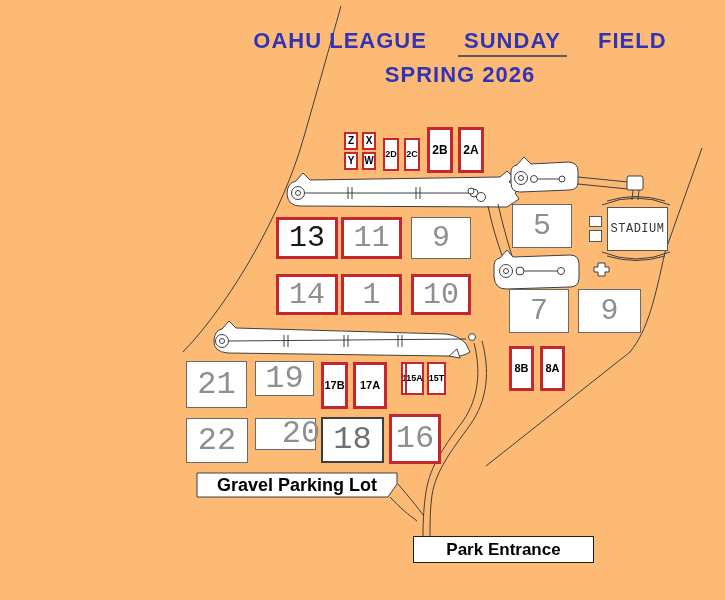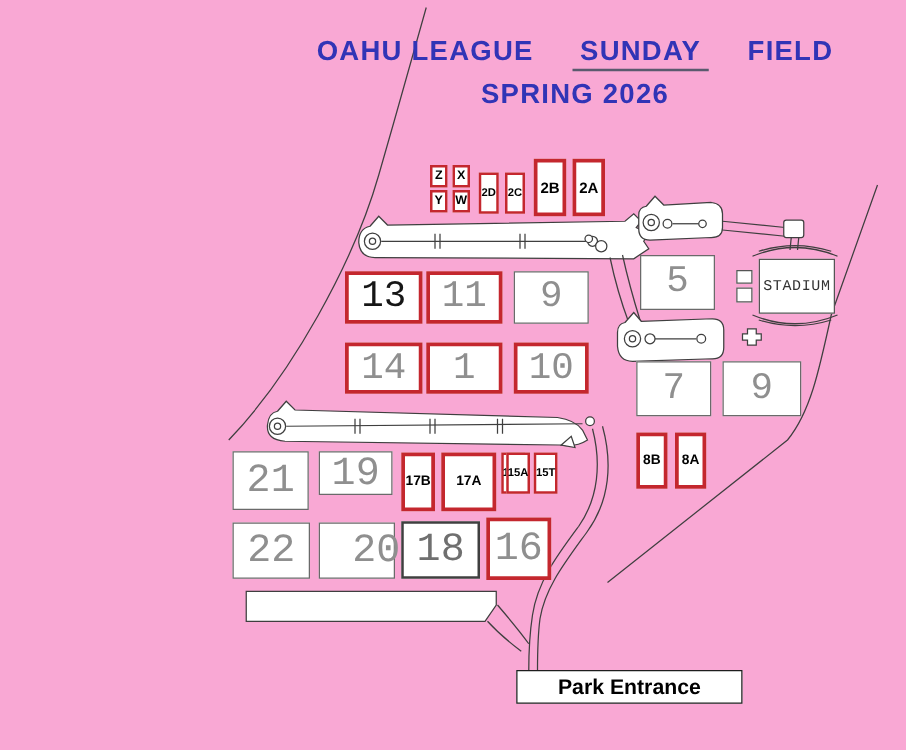--- a/index.html
+++ b/index.html
@@ -1,16 +1,16 @@
 <!DOCTYPE html>
 <html><head>
 <meta charset="utf-8">
 <style>
   html,body{margin:0;padding:0;background:#ffffff;}
-  .canvas{position:relative;width:725px;height:600px;background:#f9a8d4;overflow:hidden;
+  .canvas{position:relative;width:725px;height:600px;background:#fdba74;overflow:hidden;
           font-family:"Liberation Sans",sans-serif;}
   svg.lineart{position:absolute;left:0;top:0;z-index:1;}
   .title-wrap{position:absolute;left:180px;top:28px;width:560px;text-align:center;z-index:4;
               color:#3134B6;font-weight:bold;font-size:22px;letter-spacing:1px;}
   .title-line1 span{display:inline-block;}
   .title-underlined{margin:0 24px;border-bottom:2px solid #5a5a6e;padding:0 6px 1px 6px;}
   .title-line2{margin-top:5px;font-size:22px;}
   .box{position:absolute;background:#fff;display:flex;align-items:center;justify-content:center;
        box-sizing:border-box;z-index:3;line-height:1;}
   .b-red{border:3px solid #C4272E;}
@@ -151,29 +151,30 @@
       <div class="box b-red t-num" style="left: 341px; top: 274px; width: 61px; height: 41px; font-size: 30px;">1</div>
       <div class="box b-red t-num" style="left: 411px; top: 274px; width: 60px; height: 41px; font-size: 30px;">10</div>
       <div class="box b-gray t-num" style="left: 512px; top: 204px; width: 60px; height: 44px; font-size: 30px;">5</div>
       <div class="box b-gray t-num" style="left: 509px; top: 289px; width: 60px; height: 44px; font-size: 30px;">7</div>
       <div class="box b-gray t-num" style="left: 578px; top: 289px; width: 63px; height: 44px; font-size: 30px;">9</div>
       <div class="box b-red t-small-bold" style="left: 509px; top: 346px; width: 25px; height: 45px; font-size: 11px;">8B</div>
       <div class="box b-red t-small-bold" style="left: 540px; top: 346px; width: 25px; height: 45px; font-size: 11px;">8A</div>
       <div class="box b-gray t-num" style="left: 186px; top: 361px; width: 61px; height: 47px; font-size: 32px;">21</div>
       <div class="box b-gray t-num" style="left: 255px; top: 361px; width: 59px; height: 35px; font-size: 32px;">19</div>
       <div class="box b-red t-small-bold" style="left: 321px; top: 362px; width: 27px; height: 47px; font-size: 11px;">17B</div>
-      <div class="box b-red t-small-bold" style="left: 353px; top: 362px; width: 44px; height: 47px; font-size: 11px;">17A</div>
+      <div class="box b-red t-small-bold" style="left: 353px; top: 362px; width: 34px; height: 47px; font-size: 11px;">17A</div>
       <div class="box b-red2 t-tiny-bold" style="left: 401px; top: 362px; width: 19px; height: 33px; font-size: 9px;">15B</div>
       <div class="box b-red2 t-tiny-bold" style="left: 405px; top: 362px; width: 19px; height: 33px; font-size: 9px;">15A</div>
       <div class="box b-red2 t-tiny-bold" style="left: 427px; top: 362px; width: 19px; height: 33px; font-size: 9px;">15T</div>
       <div class="box b-gray t-num" style="left: 186px; top: 418px; width: 62px; height: 45px; font-size: 32px;">22</div>
-      <div class="box b-gray t-num" style="left: 255px; top: 418px; width: 61px; height: 45px; font-size: 32px; padding-left: 31px;">20</div>
+      <div class="box b-gray t-num" style="left: 255px; top: 418px; width: 61px; height: 32px; font-size: 32px; padding-left: 31px;">20</div>
       <div class="box b-dark t-num-dark" style="left: 321px; top: 417px; width: 63px; height: 46px; font-size: 32px;">18</div>
       <div class="box b-red t-num" style="left: 389px; top: 414px; width: 52px; height: 50px; font-size: 32px;">16</div>
     </div>
 
   <div class="stadium-box">STADIUM</div>
   <div class="annex" style="left:589px;top:216px;width:13px;height:11px;"></div>
   <div class="annex" style="left:589px;top:230px;width:13px;height:12px;"></div>
 
+  <div class="gravel-label">Gravel Parking Lot</div>
   <div class="entrance-box">Park Entrance</div>
 
 </div>
 
 </body></html>

